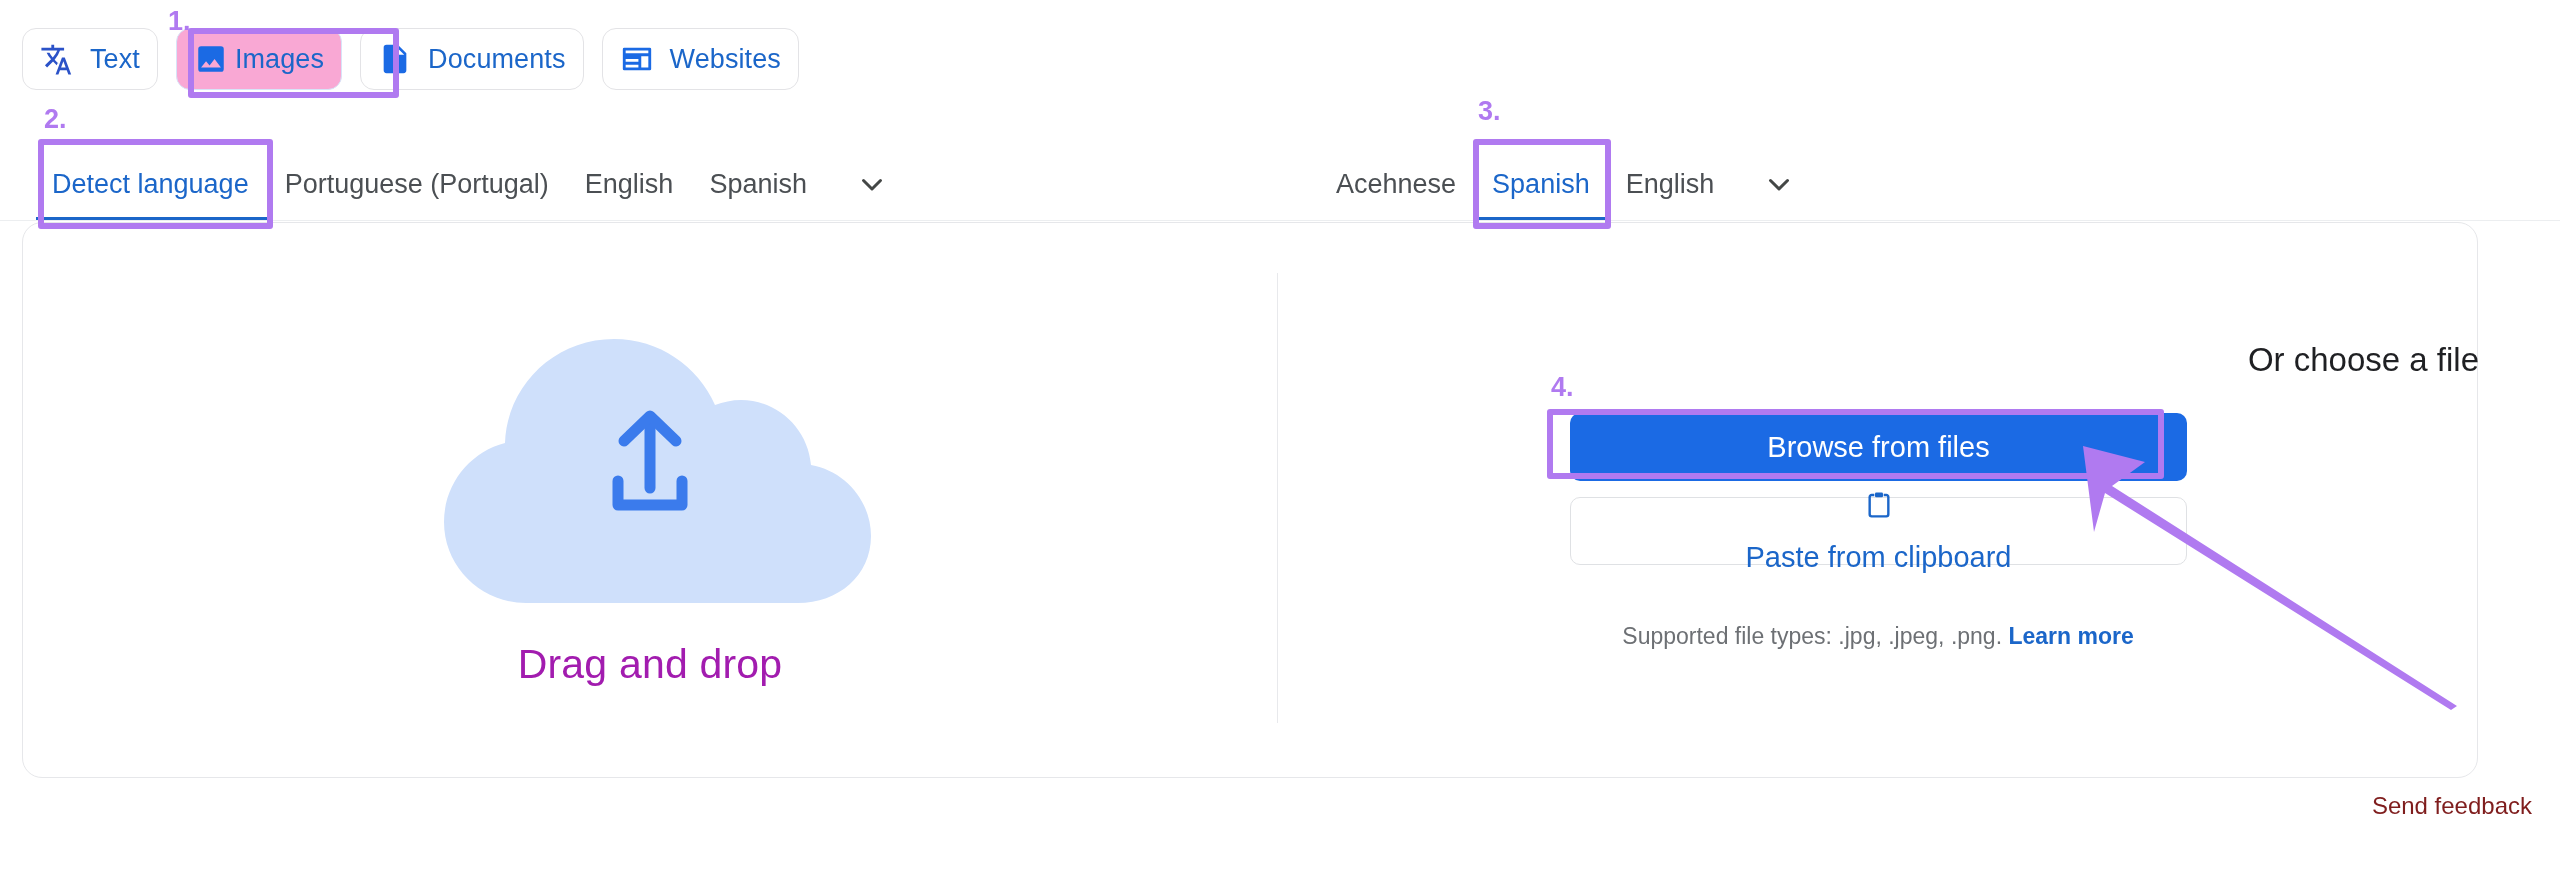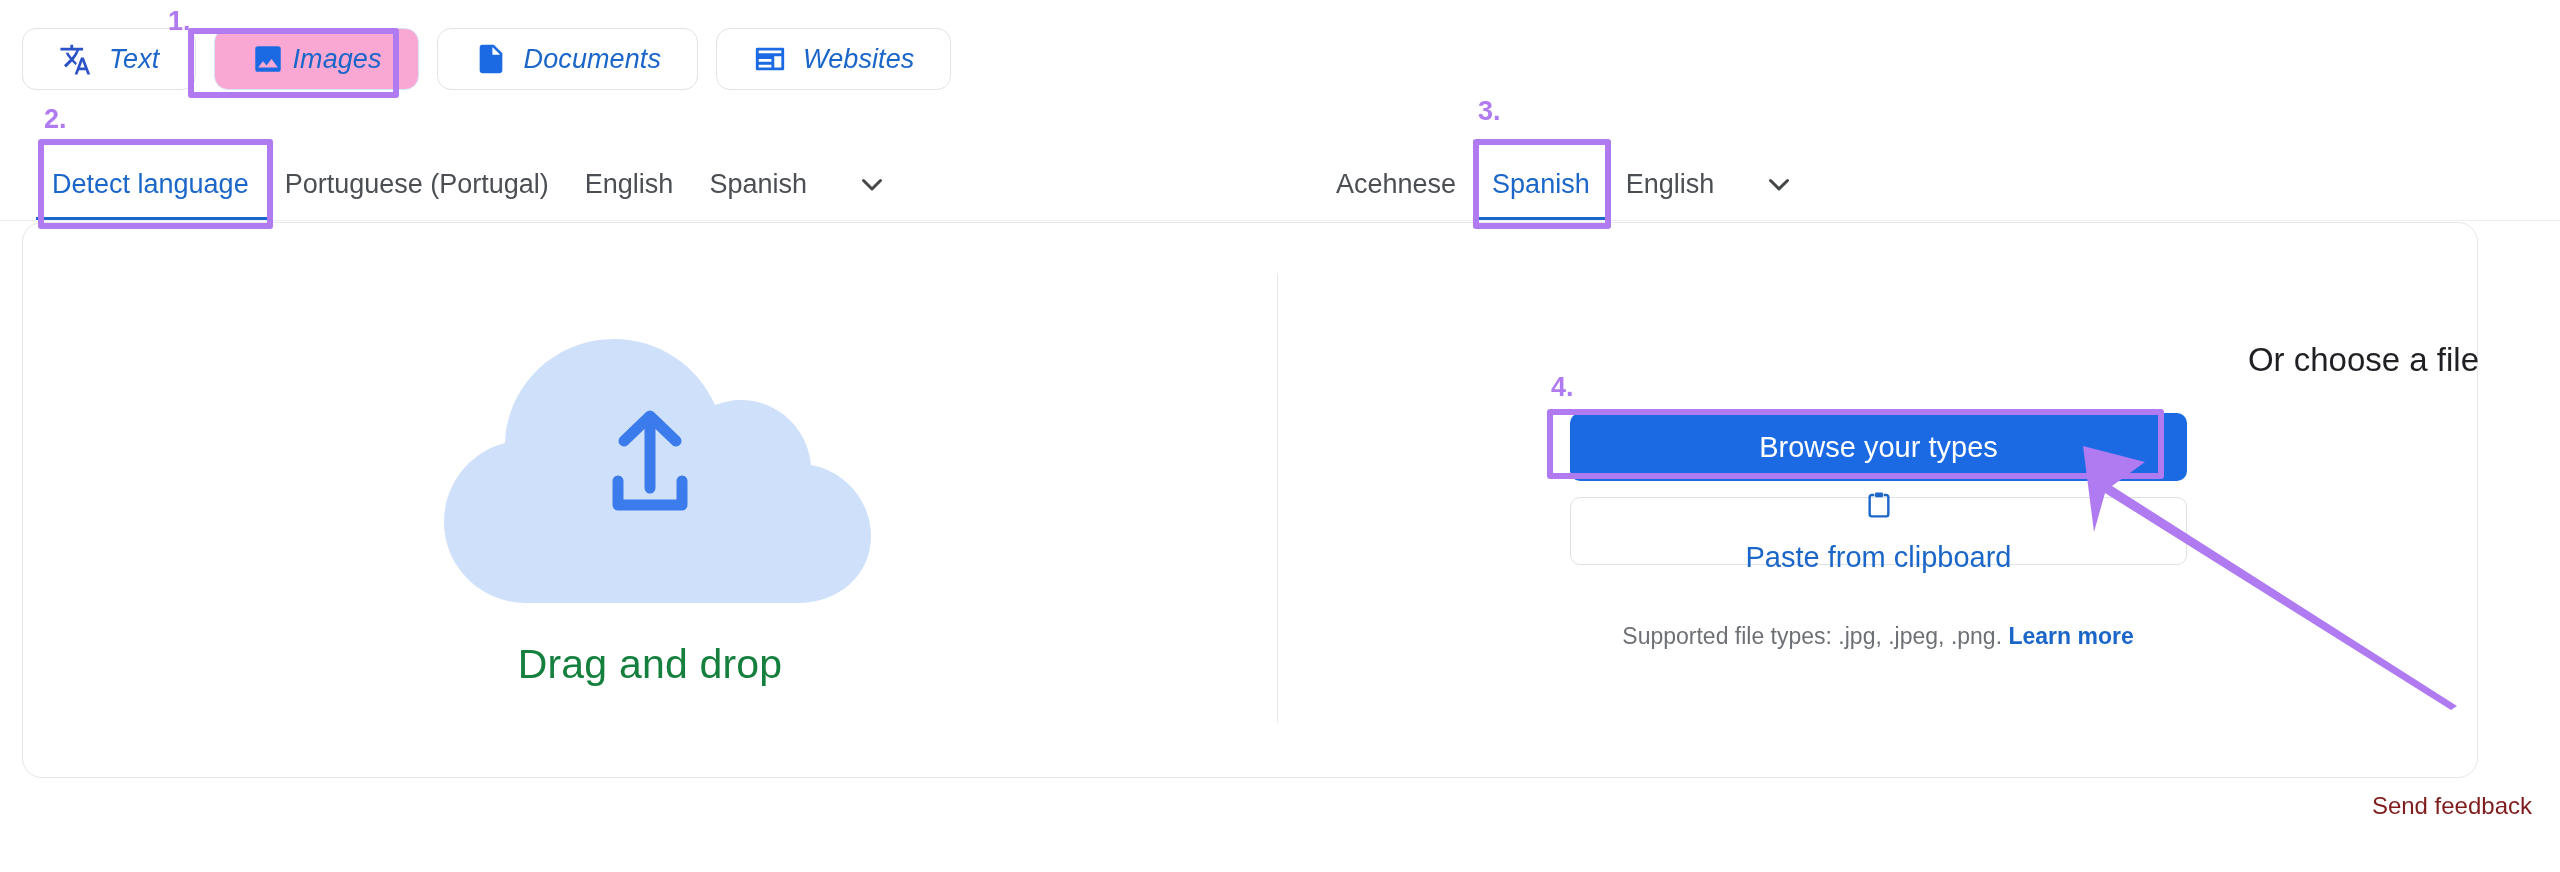--- a/index.html
+++ b/index.html
@@ -23,27 +23,26 @@
     top: 28px;
     display: flex;
     align-items: center;
     gap: 18px;
   }
   .tab {
     display: flex;
     align-items: center;
     gap: 16px;
     height: 62px;
-    padding: 0 36px;
+    padding: 0 17px;
     border: 1px solid #e3e3e6;
     border-radius: 14px;
     background: #ffffff;
     box-sizing: border-box;
     cursor: pointer;
-    font-style: italic;
   }
   .tab.active {
     background: #f9a8d4;
     border-color: #d7e4f8;
     gap: 7px;
   }
   .tab-label {
     font-size: 27px;
     color: #1b66c9;
     letter-spacing: .1px;
@@ -150,21 +149,21 @@
     height: 554px;
     display: flex;
     flex-direction: column;
     align-items: center;
     justify-content: center;
   }
   .cloud-wrap { position: relative; width: 548px; height: 300px; }
   .drop-label {
     margin-top: 28px;
     font-size: 41px;
-    color: #15803d;
+    color: #a21caf;
     letter-spacing: .2px;
   }
 
   
   .choose-side {
     position: absolute;
     left: 1254px;
     top: 0;
     width: 1202px;
     height: 554px;
@@ -360,21 +359,21 @@
           <path fill="none" stroke="#3b7bec" stroke-width="11" stroke-linecap="round" stroke-linejoin="round" d="M-32 18 L-32 42 L32 42 L32 18"></path>
         </g>
       </svg>
     </div>
     <div class="drop-label">Drag and drop</div>
   </div>
 
   <div class="choose-side">
     <div class="choose-title">Or choose a file</div>
 
-    <div class="btn-primary">Browse your types</div>
+    <div class="btn-primary">Browse from files</div>
 
     <div class="btn-secondary">
       <span style="display:flex;align-items:center;">
         <svg width="32" height="32" viewBox="0 0 24 24">
           <path fill="none" stroke="#1b66c9" stroke-width="1.8" d="M8.5 4.5H6.5a1.5 1.5 0 0 0-1.5 1.5v13a1.5 1.5 0 0 0 1.5 1.5h11a1.5 1.5 0 0 0 1.5-1.5V6a1.5 1.5 0 0 0-1.5-1.5h-2"></path>
           <rect x="9" y="2.6" width="6" height="3.6" rx="1" fill="#1b66c9"></rect>
         </svg>
       </span>
       <span>Paste from clipboard</span>
     </div>

